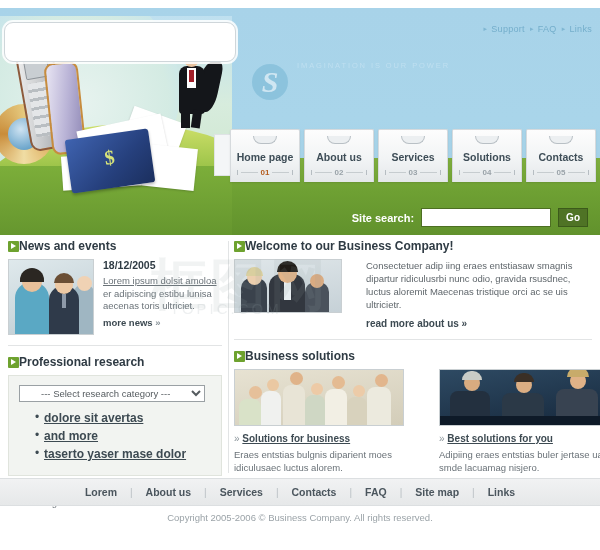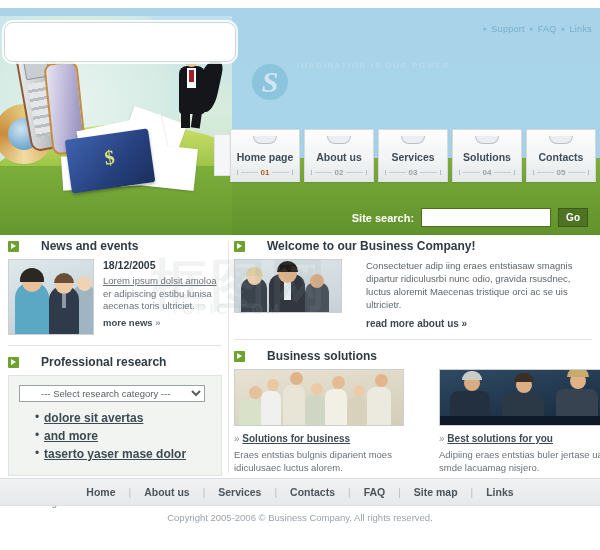--- a/index.html
+++ b/index.html
@@ -246,21 +246,21 @@
     background:#ffffff;
   }
   .col-left { position:absolute; left:8px; top:4px; width:214px; }
   .col-right { position:absolute; left:234px; top:4px; width:358px; }
   .vdiv {
     position:absolute; left:228px; top:6px; width:1px; height:232px;
     background:#e2e4e5;
   }
 
   .sec-head {
-    display:flex; align-items:center; gap:22px; margin-bottom:6px;
+    display:flex; align-items:center; gap:0; margin-bottom:6px;
   }
   .sec-ico {
     width:11px; height:11px; background:#6ea22f; position:relative; flex:none;
     border-radius:1px;
   }
   .sec-ico:after{
     content:""; position:absolute; left:3px; top:2.5px;
     border-left:5px solid #fff; border-top:3px solid transparent; border-bottom:3px solid transparent;
   }
   .sec-title { font-size:12px; font-weight:bold; color:#2f3b44; }
@@ -681,21 +681,21 @@
           </div>
         </div>
       </div>
     </div>
   </div>
 
   <div class="wm">框图网</div>
   <div class="wm2">TOPIC.COM</div>
 
   <div class="footer-nav">
-    <a href="#">Home</a>
+    <a href="#">Lorem</a>
     <span class="fsep">|</span>
     <a href="#">About us</a>
     <span class="fsep">|</span>
     <a href="#">Services</a>
     <span class="fsep">|</span>
     <a href="#">Contacts</a>
     <span class="fsep">|</span>
     <a href="#">FAQ</a>
     <span class="fsep">|</span>
     <a href="#">Site map</a>

